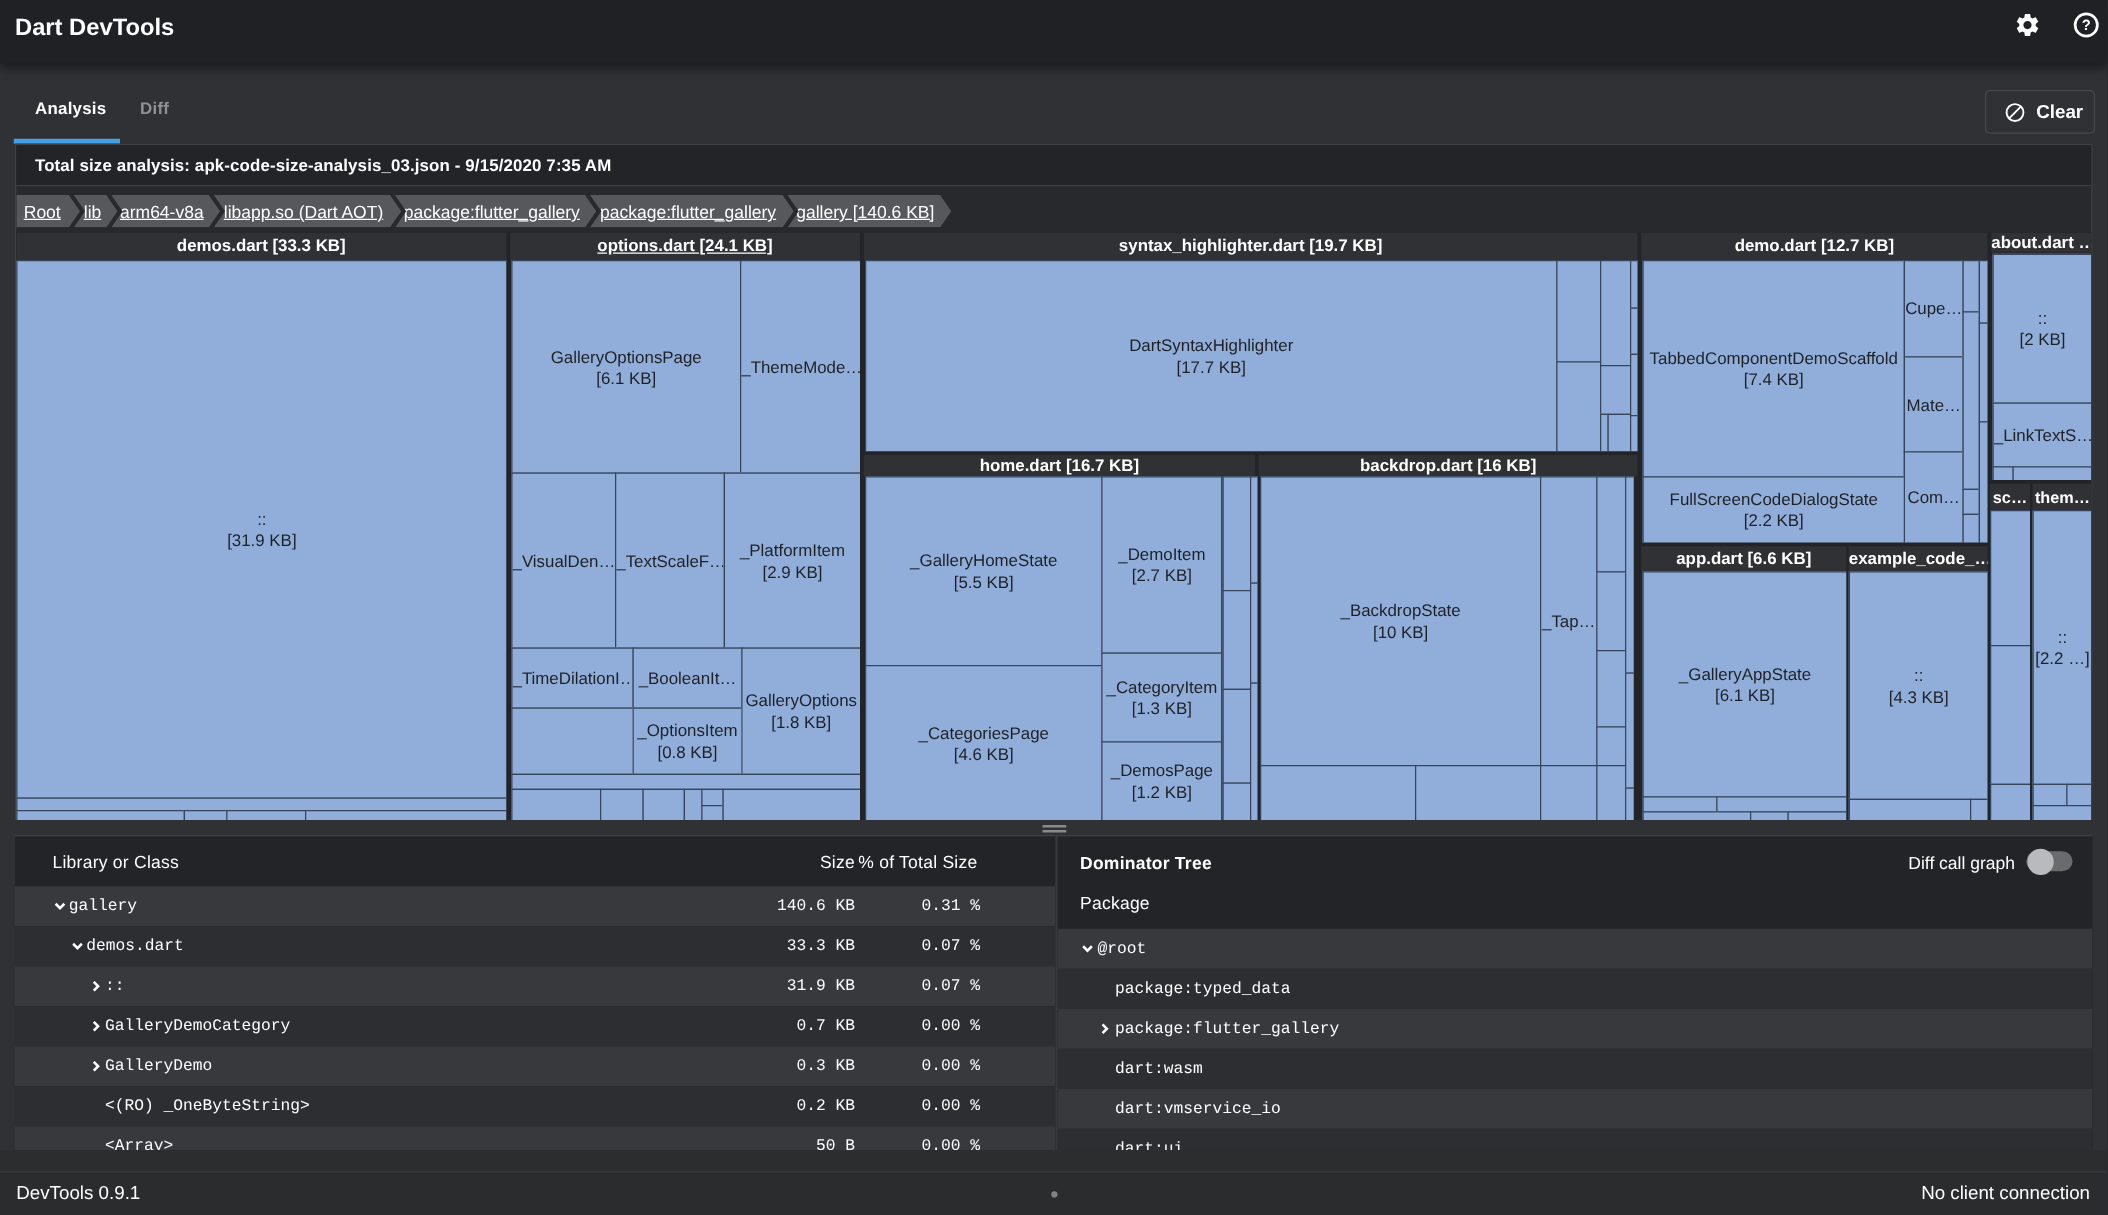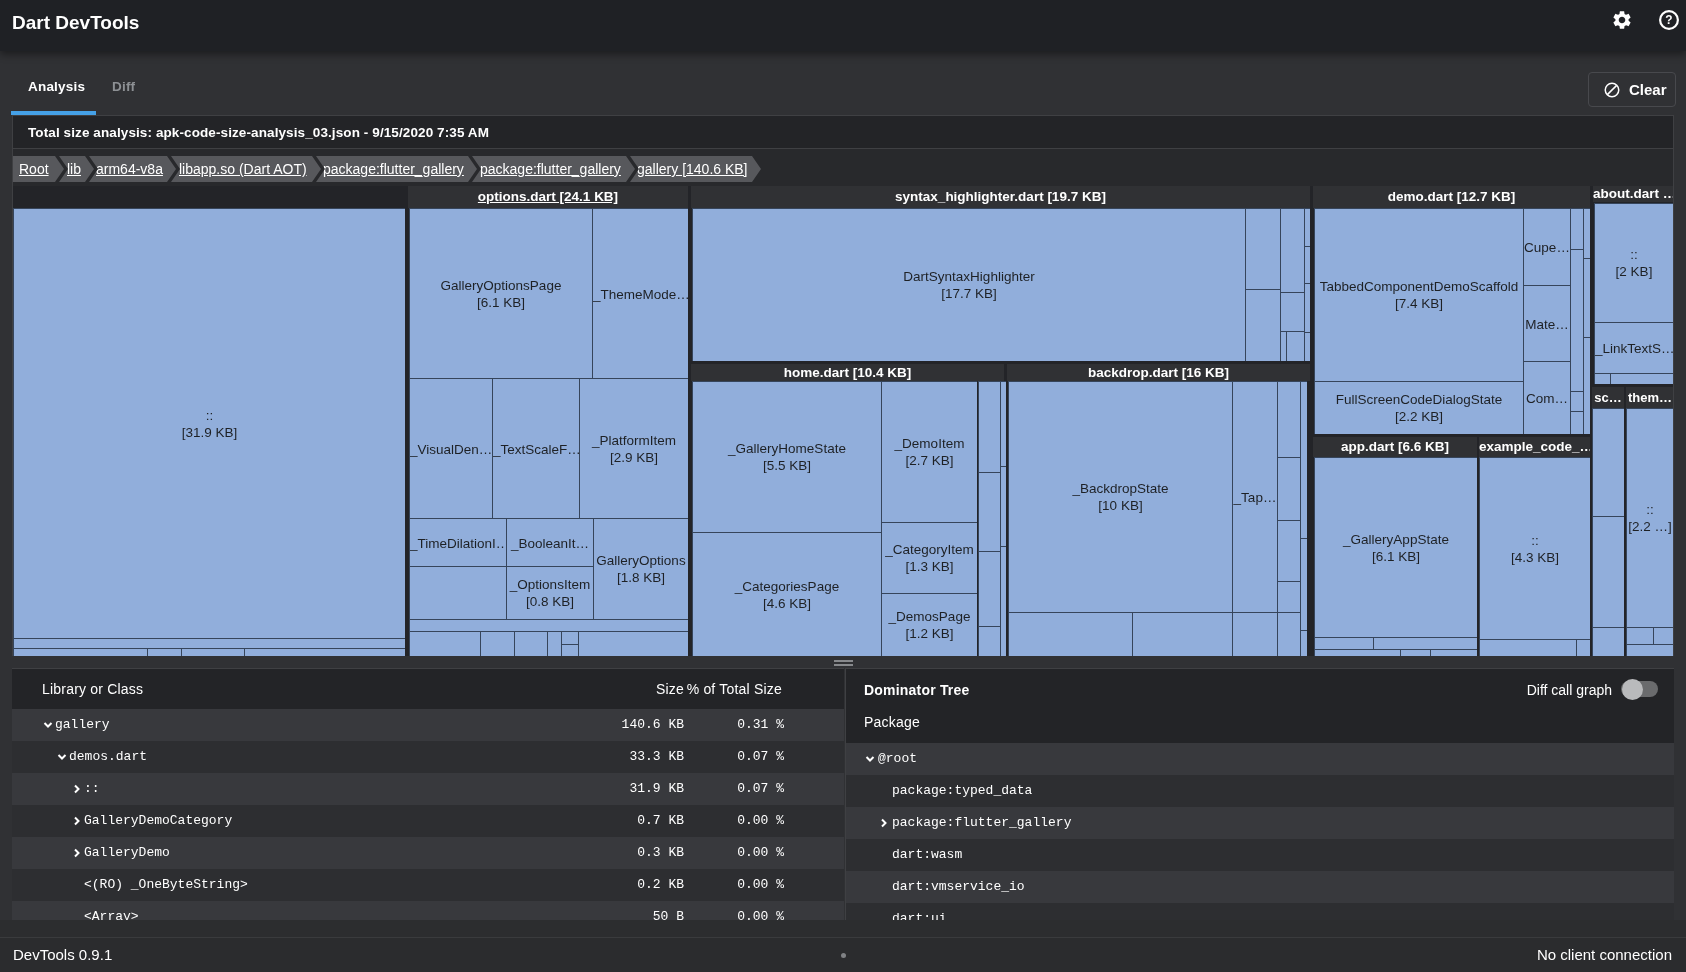--- a/index.html
+++ b/index.html
@@ -62,20 +62,21 @@
     </div>
 <div class="chip" style="left:0px;width:51px;clip-path:polygon(0 0, calc(100% - 9px) 0, 100% 50%, calc(100% - 9px) 100%, 0 100%);text-align:left;padding-left:6px;"><span>Root</span></div>
 <div class="chip" style="left:46px;width:35px;clip-path:polygon(0 0, calc(100% - 9px) 0, 100% 50%, calc(100% - 9px) 100%, 0 100%, 9px 50%);text-align:left;padding-left:8px;"><span>lib</span></div>
 <div class="chip" style="left:76px;width:87px;clip-path:polygon(0 0, calc(100% - 9px) 0, 100% 50%, calc(100% - 9px) 100%, 0 100%, 9px 50%);text-align:left;padding-left:7px;"><span>arm64-v8a</span></div>
 <div class="chip" style="left:158px;width:150px;clip-path:polygon(0 0, calc(100% - 9px) 0, 100% 50%, calc(100% - 9px) 100%, 0 100%, 9px 50%);text-align:left;padding-left:8px;"><span>libapp.so (Dart AOT)</span></div>
 <div class="chip" style="left:303px;width:161px;clip-path:polygon(0 0, calc(100% - 9px) 0, 100% 50%, calc(100% - 9px) 100%, 0 100%, 9px 50%);text-align:left;padding-left:7px;"><span>package:flutter_gallery</span></div>
 <div class="chip" style="left:459px;width:163px;clip-path:polygon(0 0, calc(100% - 9px) 0, 100% 50%, calc(100% - 9px) 100%, 0 100%, 9px 50%);text-align:left;padding-left:8px;"><span>package:flutter_gallery</span></div>
 <div class="chip" style="left:617px;width:131px;clip-path:polygon(0 0, calc(100% - 9px) 0, 100% 50%, calc(100% - 9px) 100%, 0 100%, 9px 50%);text-align:left;padding-left:7px;"><span>gallery [140.6 KB]</span></div>
 </div>
 <div id="treemap" class="abs">
+<div class="tmh" style="left:0px;top:0px;width:392px;height:22px;line-height:22px;font-size:13.5px;">demos.dart [33.3 KB]</div>
 <div class="tmc" style="left:0px;top:22px;width:392px;height:430px;">
       <div class="lbl" style="">::<br>[31.9 KB]</div>
     </div>
 <div class="tmc" style="left:0px;top:452px;width:392px;height:10px;"></div>
 <div class="tmc" style="left:0px;top:462px;width:134px;height:8px;"></div>
 <div class="tmc" style="left:134px;top:462px;width:34px;height:8px;"></div>
 <div class="tmc" style="left:168px;top:462px;width:63px;height:8px;"></div>
 <div class="tmc" style="left:231px;top:462px;width:161px;height:8px;"></div>
 <div class="tmh" style="left:395px;top:0px;width:280px;height:22px;line-height:22px;font-size:13.5px;text-decoration:underline;">options.dart [24.1 KB]</div>
 <div class="tmc" style="left:396px;top:22px;width:183px;height:170px;text-decoration:underline;">
@@ -121,21 +122,21 @@
 <div class="tmc" style="left:1232px;top:22px;width:35px;height:81px;"></div>
 <div class="tmc" style="left:1232px;top:103px;width:35px;height:72px;"></div>
 <div class="tmc" style="left:1267px;top:22px;width:24px;height:84px;"></div>
 <div class="tmc" style="left:1267px;top:106px;width:24px;height:39px;"></div>
 <div class="tmc" style="left:1267px;top:145px;width:6px;height:30px;"></div>
 <div class="tmc" style="left:1273px;top:145px;width:18px;height:30px;"></div>
 <div class="tmc" style="left:1291px;top:22px;width:6px;height:38px;"></div>
 <div class="tmc" style="left:1291px;top:60px;width:6px;height:37px;"></div>
 <div class="tmc" style="left:1291px;top:97px;width:6px;height:49px;"></div>
 <div class="tmc" style="left:1291px;top:146px;width:6px;height:29px;"></div>
-<div class="tmh" style="left:678px;top:178px;width:313px;height:17px;line-height:17px;font-size:13.5px;">home.dart [10.4 KB]</div>
+<div class="tmh" style="left:678px;top:178px;width:313px;height:17px;line-height:17px;font-size:13.5px;">home.dart [16.7 KB]</div>
 <div class="tmc" style="left:679px;top:195px;width:189px;height:151px;">
       <div class="lbl" style="">_GalleryHomeState<br>[5.5 KB]</div>
     </div>
 <div class="tmc" style="left:679px;top:346px;width:189px;height:124px;">
       <div class="lbl" style="">_CategoriesPage<br>[4.6 KB]</div>
     </div>
 <div class="tmc" style="left:868px;top:195px;width:96px;height:141px;">
       <div class="lbl" style="">_DemoItem<br>[2.7 KB]</div>
     </div>
 <div class="tmc" style="left:868px;top:336px;width:96px;height:71px;">

